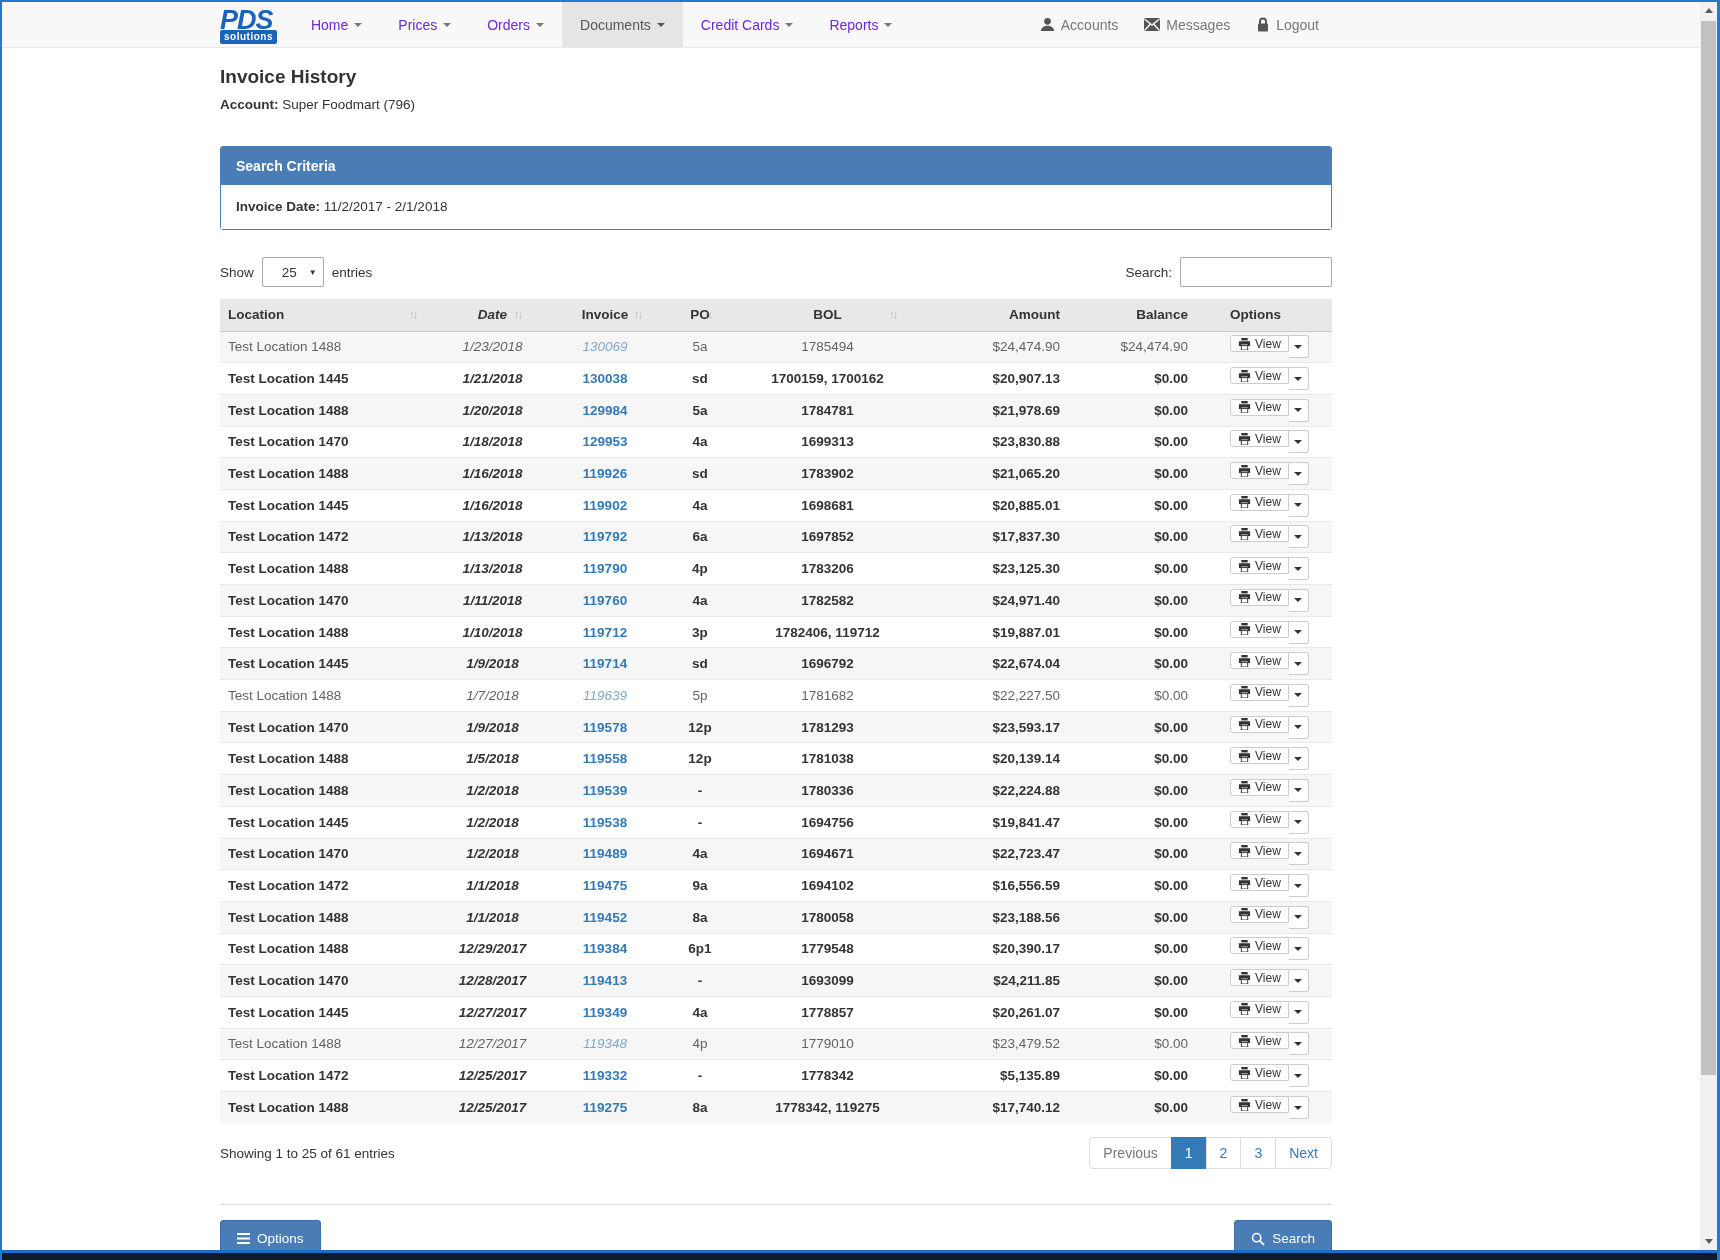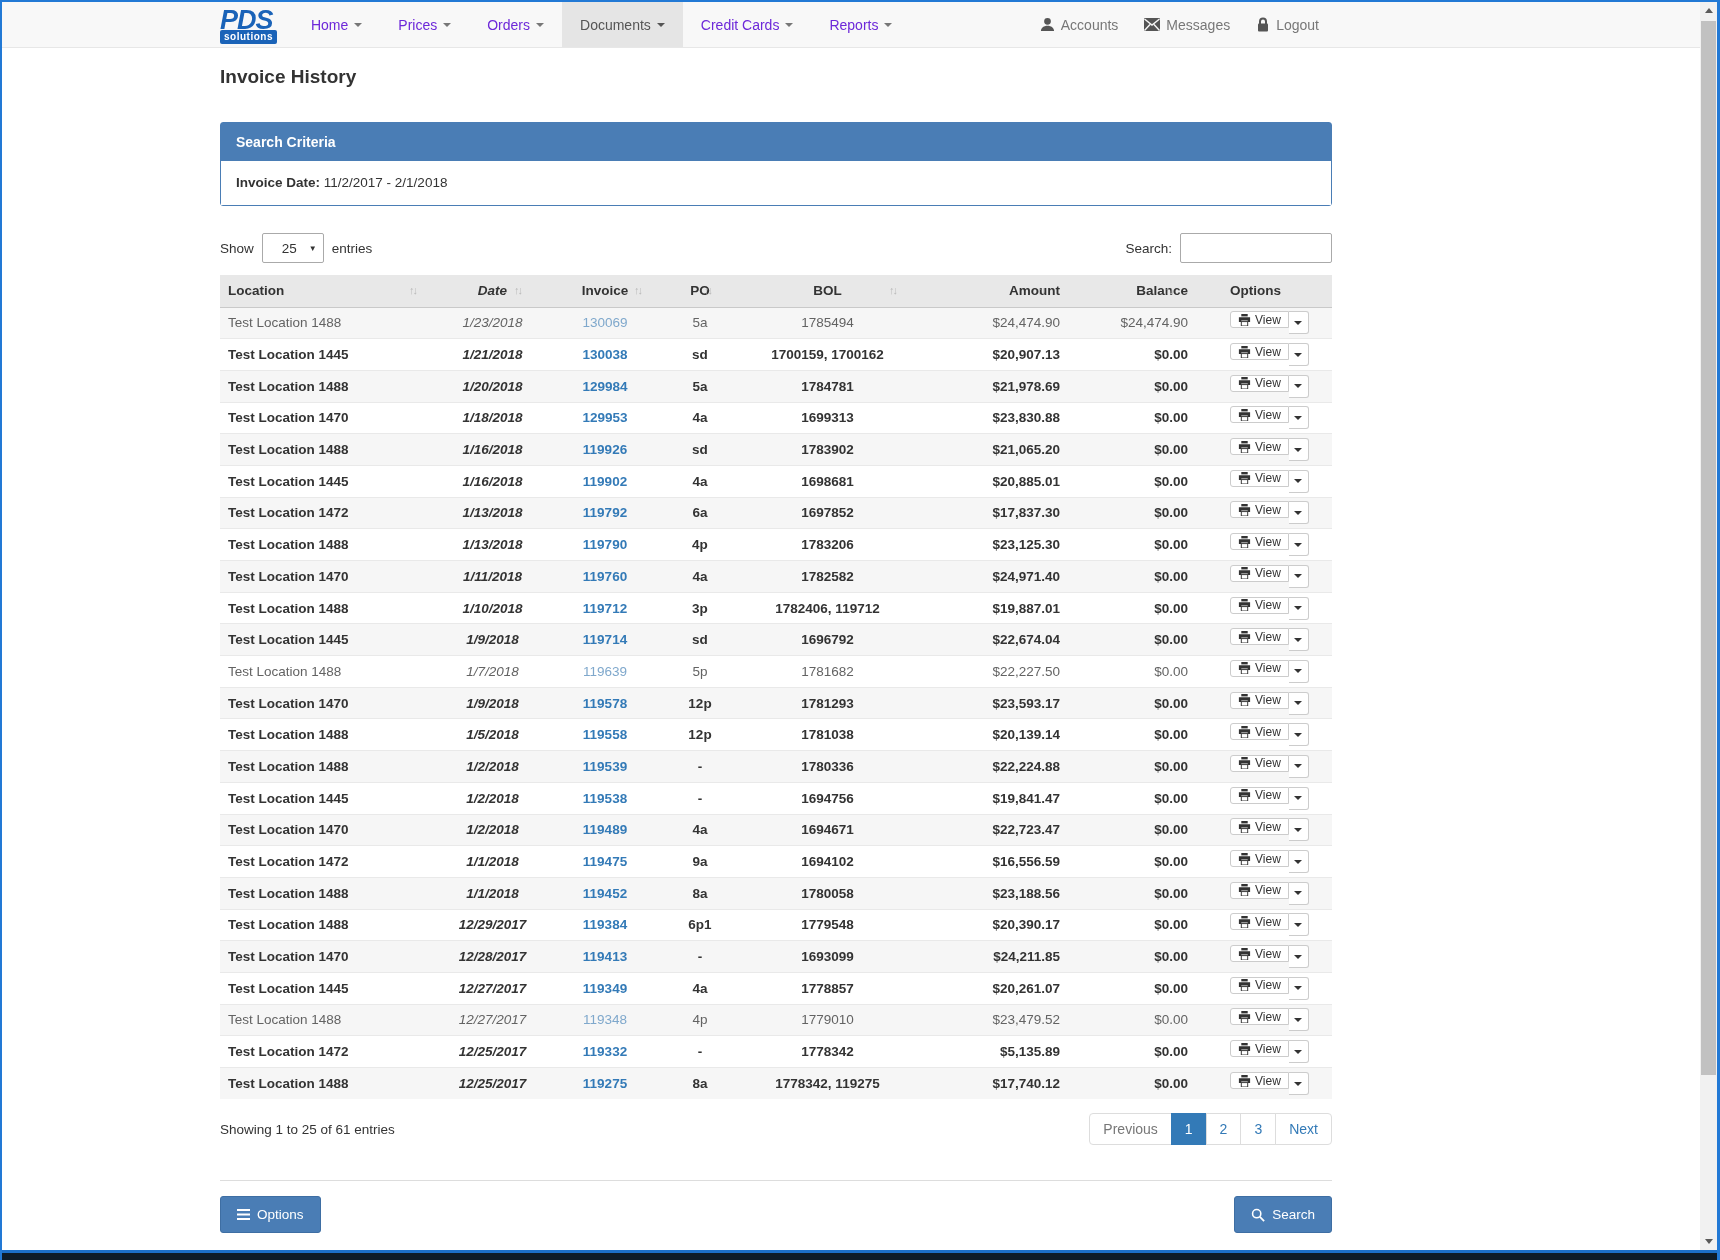--- a/index.html
+++ b/index.html
@@ -76,21 +76,21 @@
   .col-loc { width:220px; text-align:left; }
   .col-date{ width:105px; text-align:center;font-style:italic; }
   .col-inv { width:120px; text-align:center; }
   .col-po  { width:70px;  text-align:center; }
   .col-bol { width:185px; text-align:center; }
   .col-amt { width:148px; text-align:right; }
   .col-bal { width:128px; text-align:right; }
   .col-opt { width:136px; text-align:left; padding-left:34px; }
   th.col-loc { text-align:left; } th.col-opt { padding-left:34px; }
   .invoice-link { color:#337ab7; text-decoration:none; cursor:pointer; }
-  .row-regular .invoice-link { color:#7fa8cc; }
+  .row-regular .invoice-link { color:#7fa8cc;font-style:italic; }
 
   .btn-group { display:inline-flex; }
   .btn-view { display:inline-flex; align-items:center; height:17px; background:#fff; border:1px solid #ccc;
     border-radius:3px 0 0 3px; font-size:12px; color:#333; padding:0 7px; cursor:pointer; font-family:inherit; font-weight:normal;}
   .btn-view svg { margin-right:4px; }
   .btn-caret { width:20px; height:23px; background:#fff; border:1px solid #ccc; border-left:0;
     border-radius:0 3px 3px 0; cursor:pointer; display:inline-flex; align-items:center; justify-content:center;}
   .btn-caret .dcaret { width:0; height:0; border-top:4px solid #333; border-left:4px solid transparent; border-right:4px solid transparent;}
 
   
@@ -163,20 +163,24 @@
           <path d="M4 7V4.5a3 3 0 0 1 6 0V7" stroke="#555" stroke-width="2" fill="none"></path>
           <rect x="2" y="6.5" width="10" height="8" rx="1" fill="#555"></rect>
         </svg>
       <span>Logout</span>
     </a>
   </div>
 </div>
 
 <div class="container">
   <div class="page-title">Invoice History</div>
+  <div class="account-line">
+    <b>Account:</b>
+    <span>Super Foodmart (796)</span>
+  </div>
 
   <div class="panel">
     <div class="panel-heading">Search Criteria</div>
     <div class="panel-body">
       <b>Invoice Date:</b>
       <span>11/2/2017 - 2/1/2018</span>
     </div>
   </div>
 
   <div class="controls">

